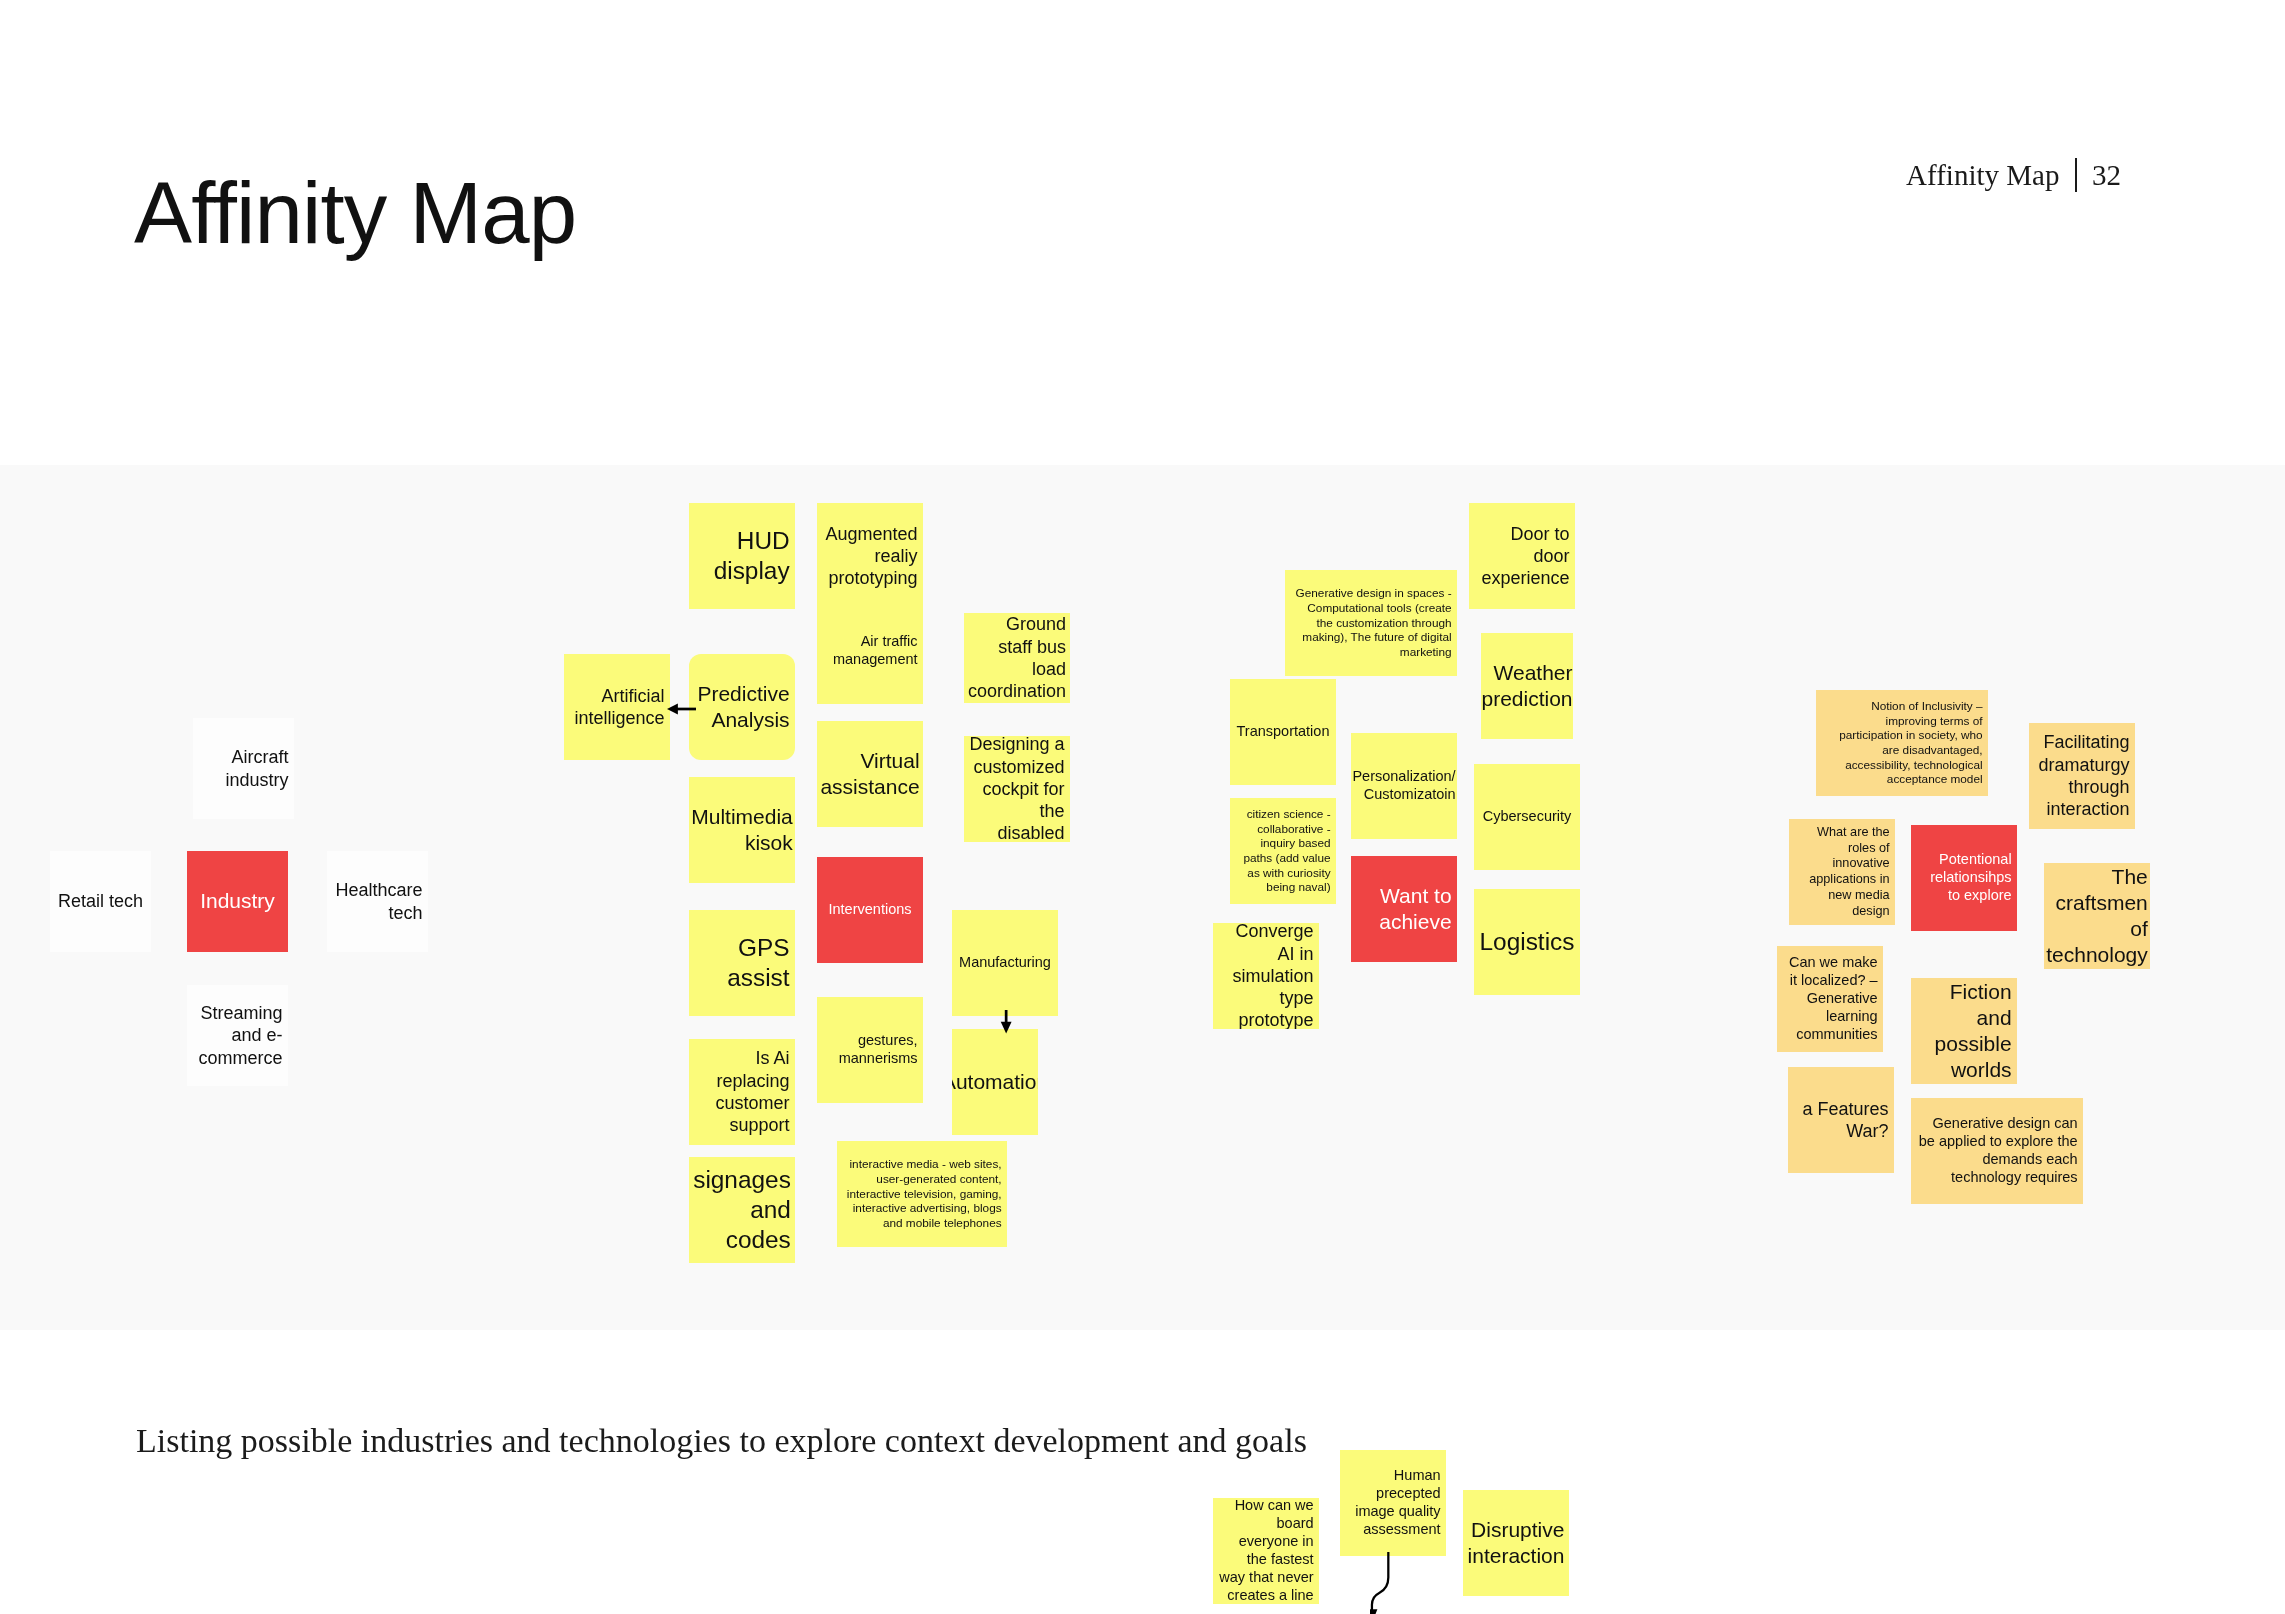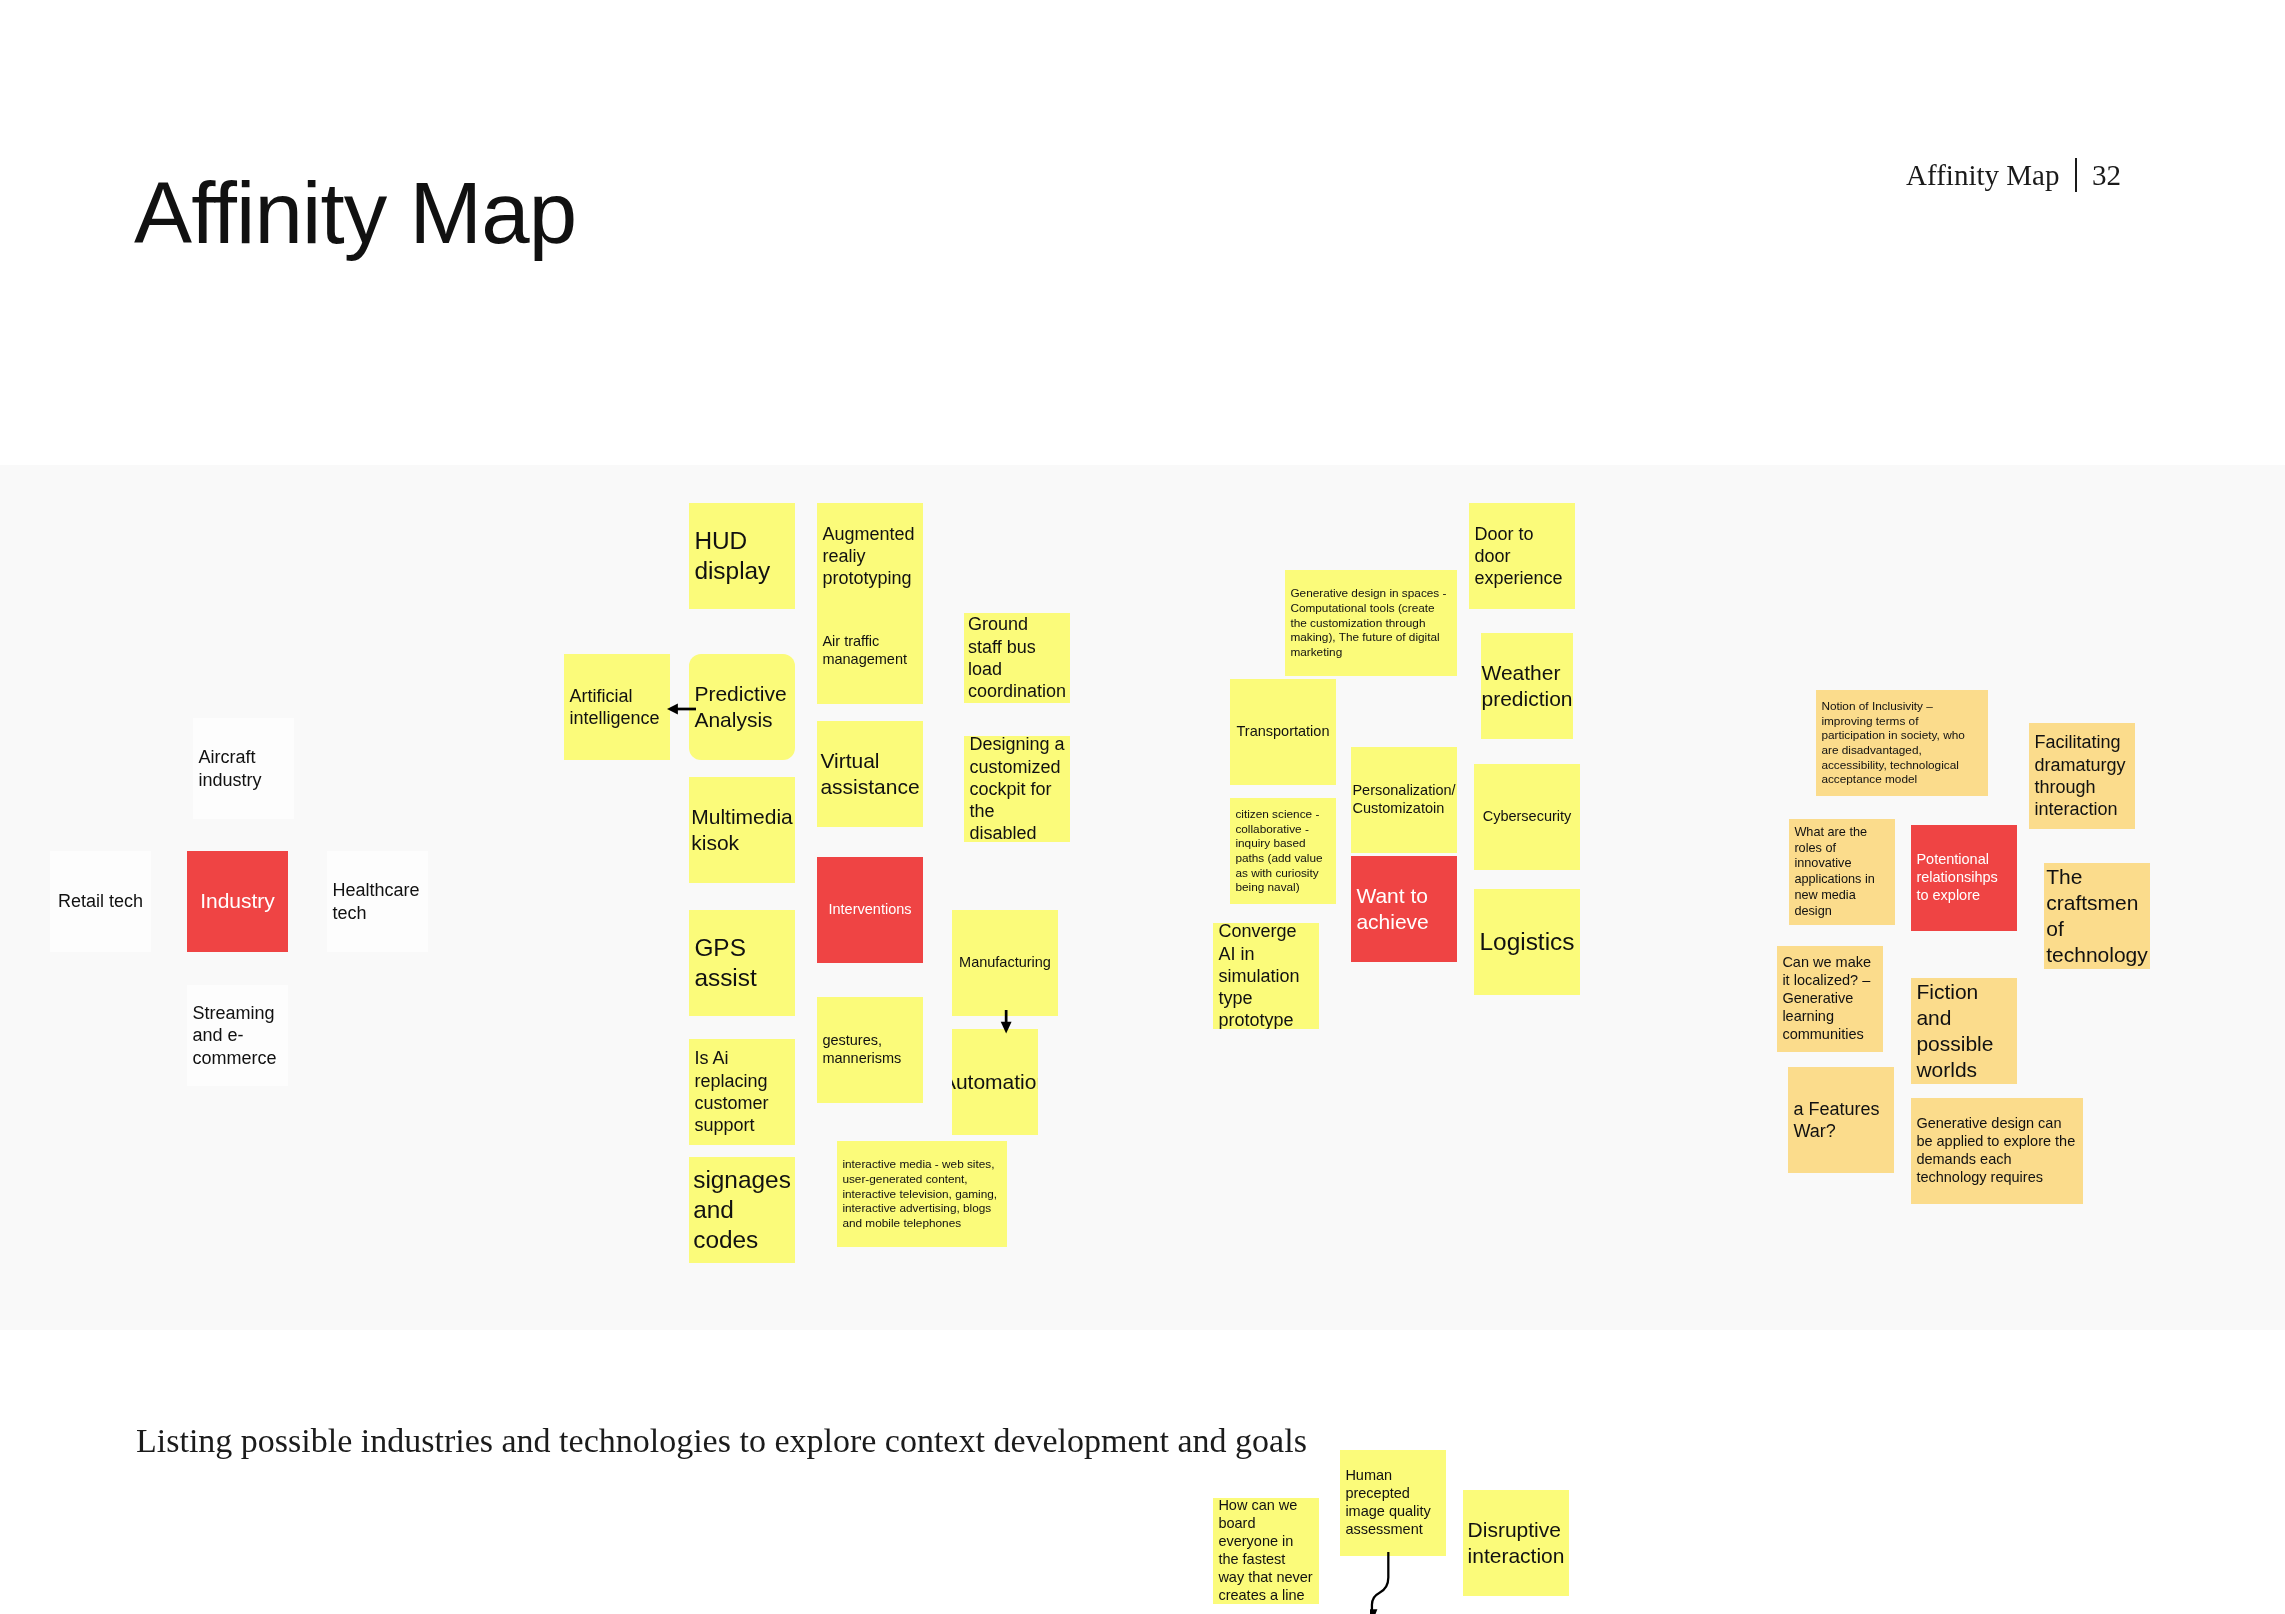--- a/index.html
+++ b/index.html
@@ -26,21 +26,21 @@
   }
   
   #canvas{
     position:absolute;left:0;top:465px;width:2285px;height:865px;
     background:#f9f9f9;
   }
   
   .note{
     position:absolute;box-sizing:border-box;
     display:flex;align-items:center;justify-content:center;
-    text-align:left;color:#111;
+    text-align:right;color:#111;
     padding:3.6px 5.4px;line-height:1.24;
     word-wrap:break-word;overflow:hidden;
   }
   .note.yellow{background:#fbfb7a;}
   .note.orange{background:#fbdc8c;}
   .note.white{background:#fdfdfd;}
   .note.black{background:#ef4444;color:#ffffff;}
   .t-xl{font-size:24.4px;}
   .t-lg{font-size:21px;}
   .t-md{font-size:18px;}
@@ -112,21 +112,21 @@
     </div>
     <div class="note black t-lg" style="left: 1351px; top: 391px; width: 106px; height: 106px;">
       <span>Want to achieve</span>
     </div>
     <div class="note yellow t-xxs" style="left: 1230px; top: 333px; width: 106px; height: 106px;">
       <span>citizen science - collaborative - inquiry based paths (add value as with curiosity being naval)</span>
     </div>
     <div class="note yellow t-sm" style="left: 1474px; top: 299px; width: 106px; height: 106px;">
       <span>Cybersecurity</span>
     </div>
-    <div class="note yellow t-sm" style="left: 1351px; top: 268px; width: 106px; height: 106px; margin-top: 14px;">
+    <div class="note yellow t-sm" style="left: 1351px; top: 268px; width: 106px; height: 106px;">
       <span>Personalization/ Customizatoin</span>
     </div>
     <div class="note yellow t-sm" style="left: 1230px; top: 214px; width: 106px; height: 106px;">
       <span>Transportation</span>
     </div>
     <div class="note yellow t-lg" style="left: 1481px; top: 168px; width: 92px; height: 106px;">
       <span>Weather prediction</span>
     </div>
     <div class="note yellow t-md" style="left: 1469px; top: 38px; width: 106px; height: 106px;">
       <span>Door to door experience</span>

